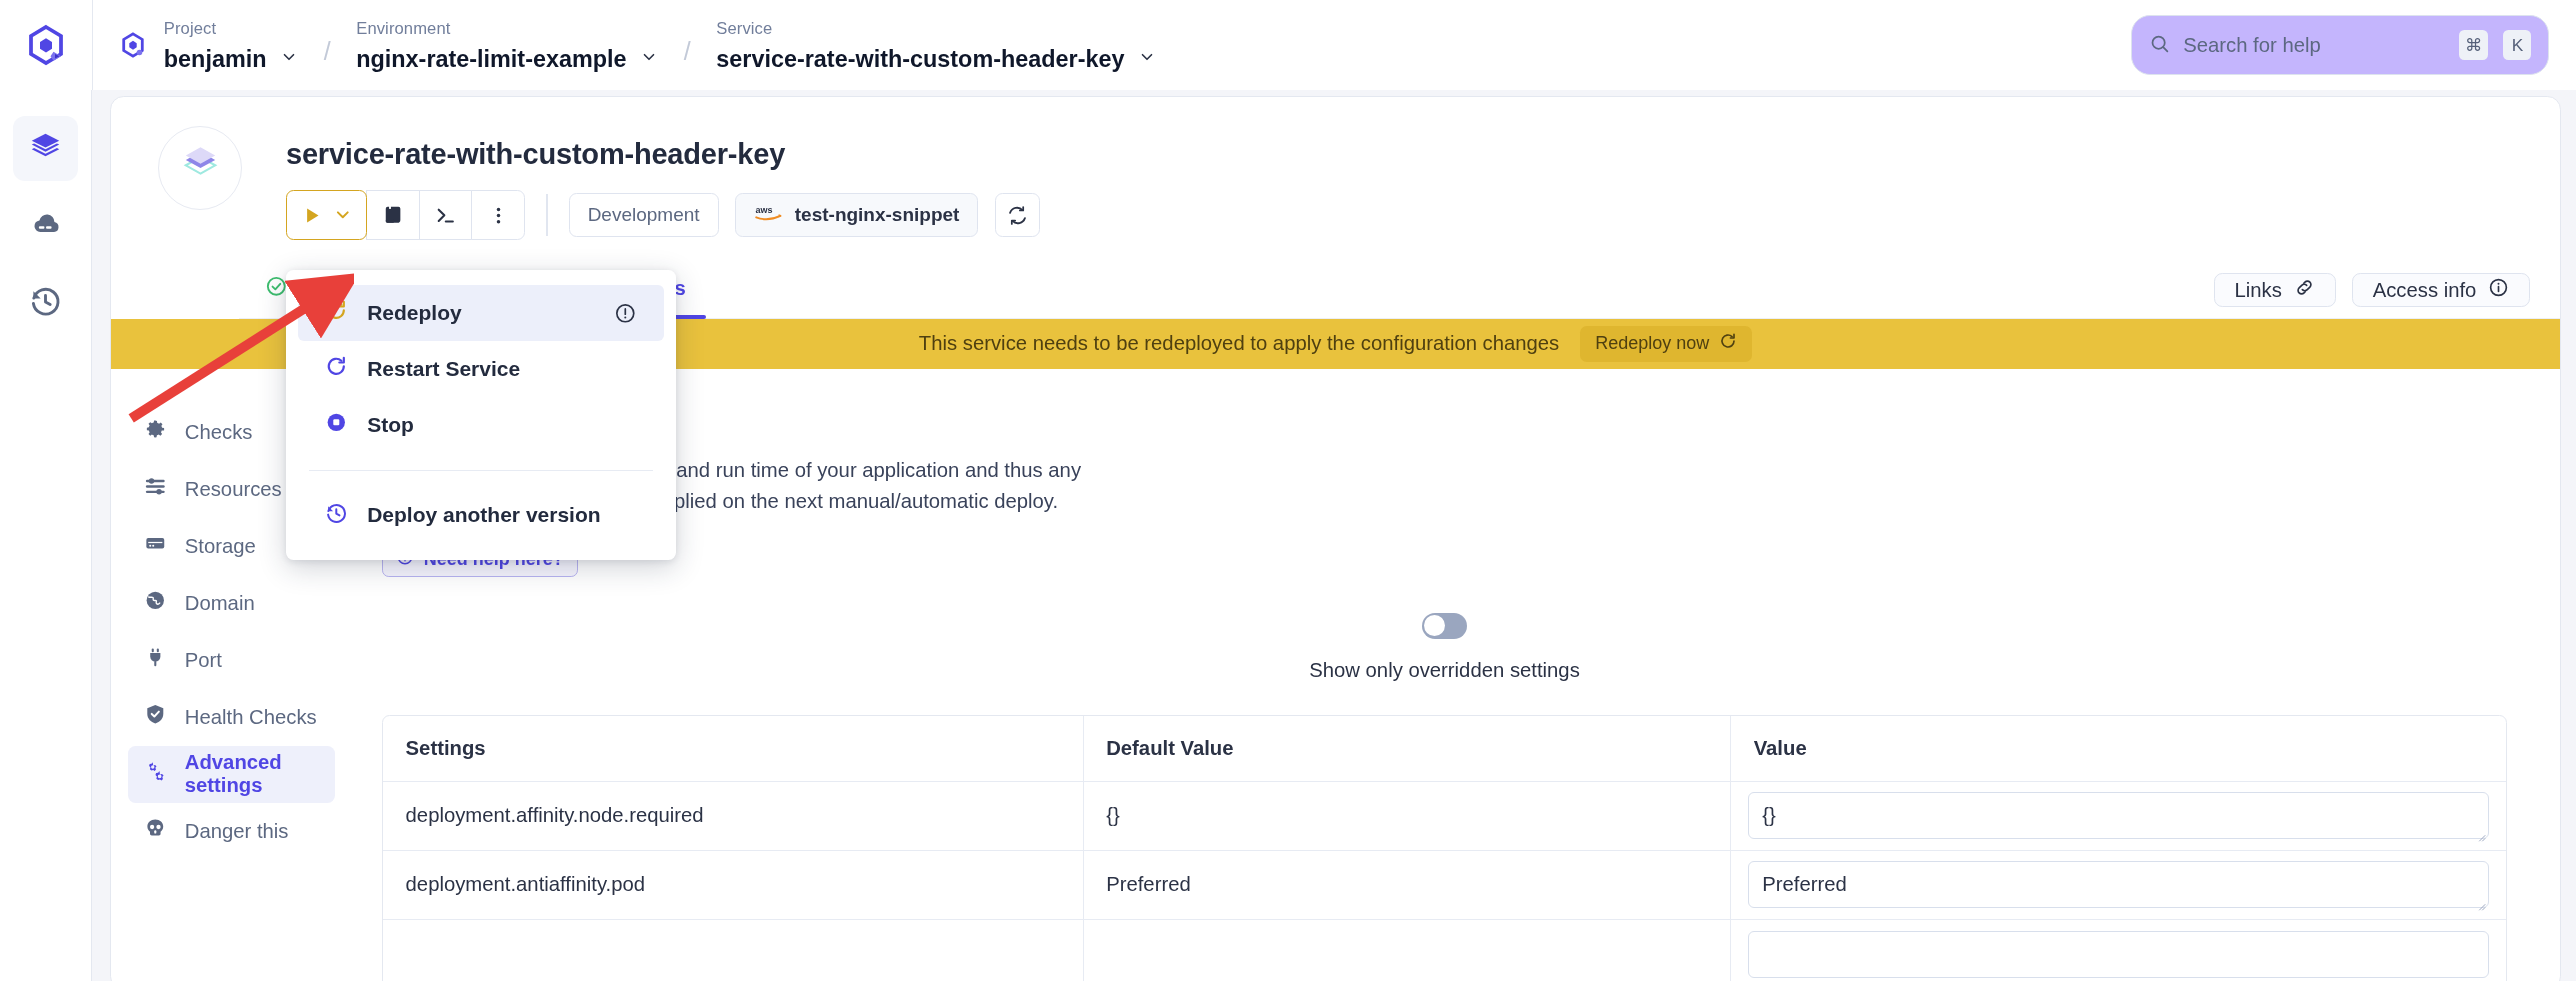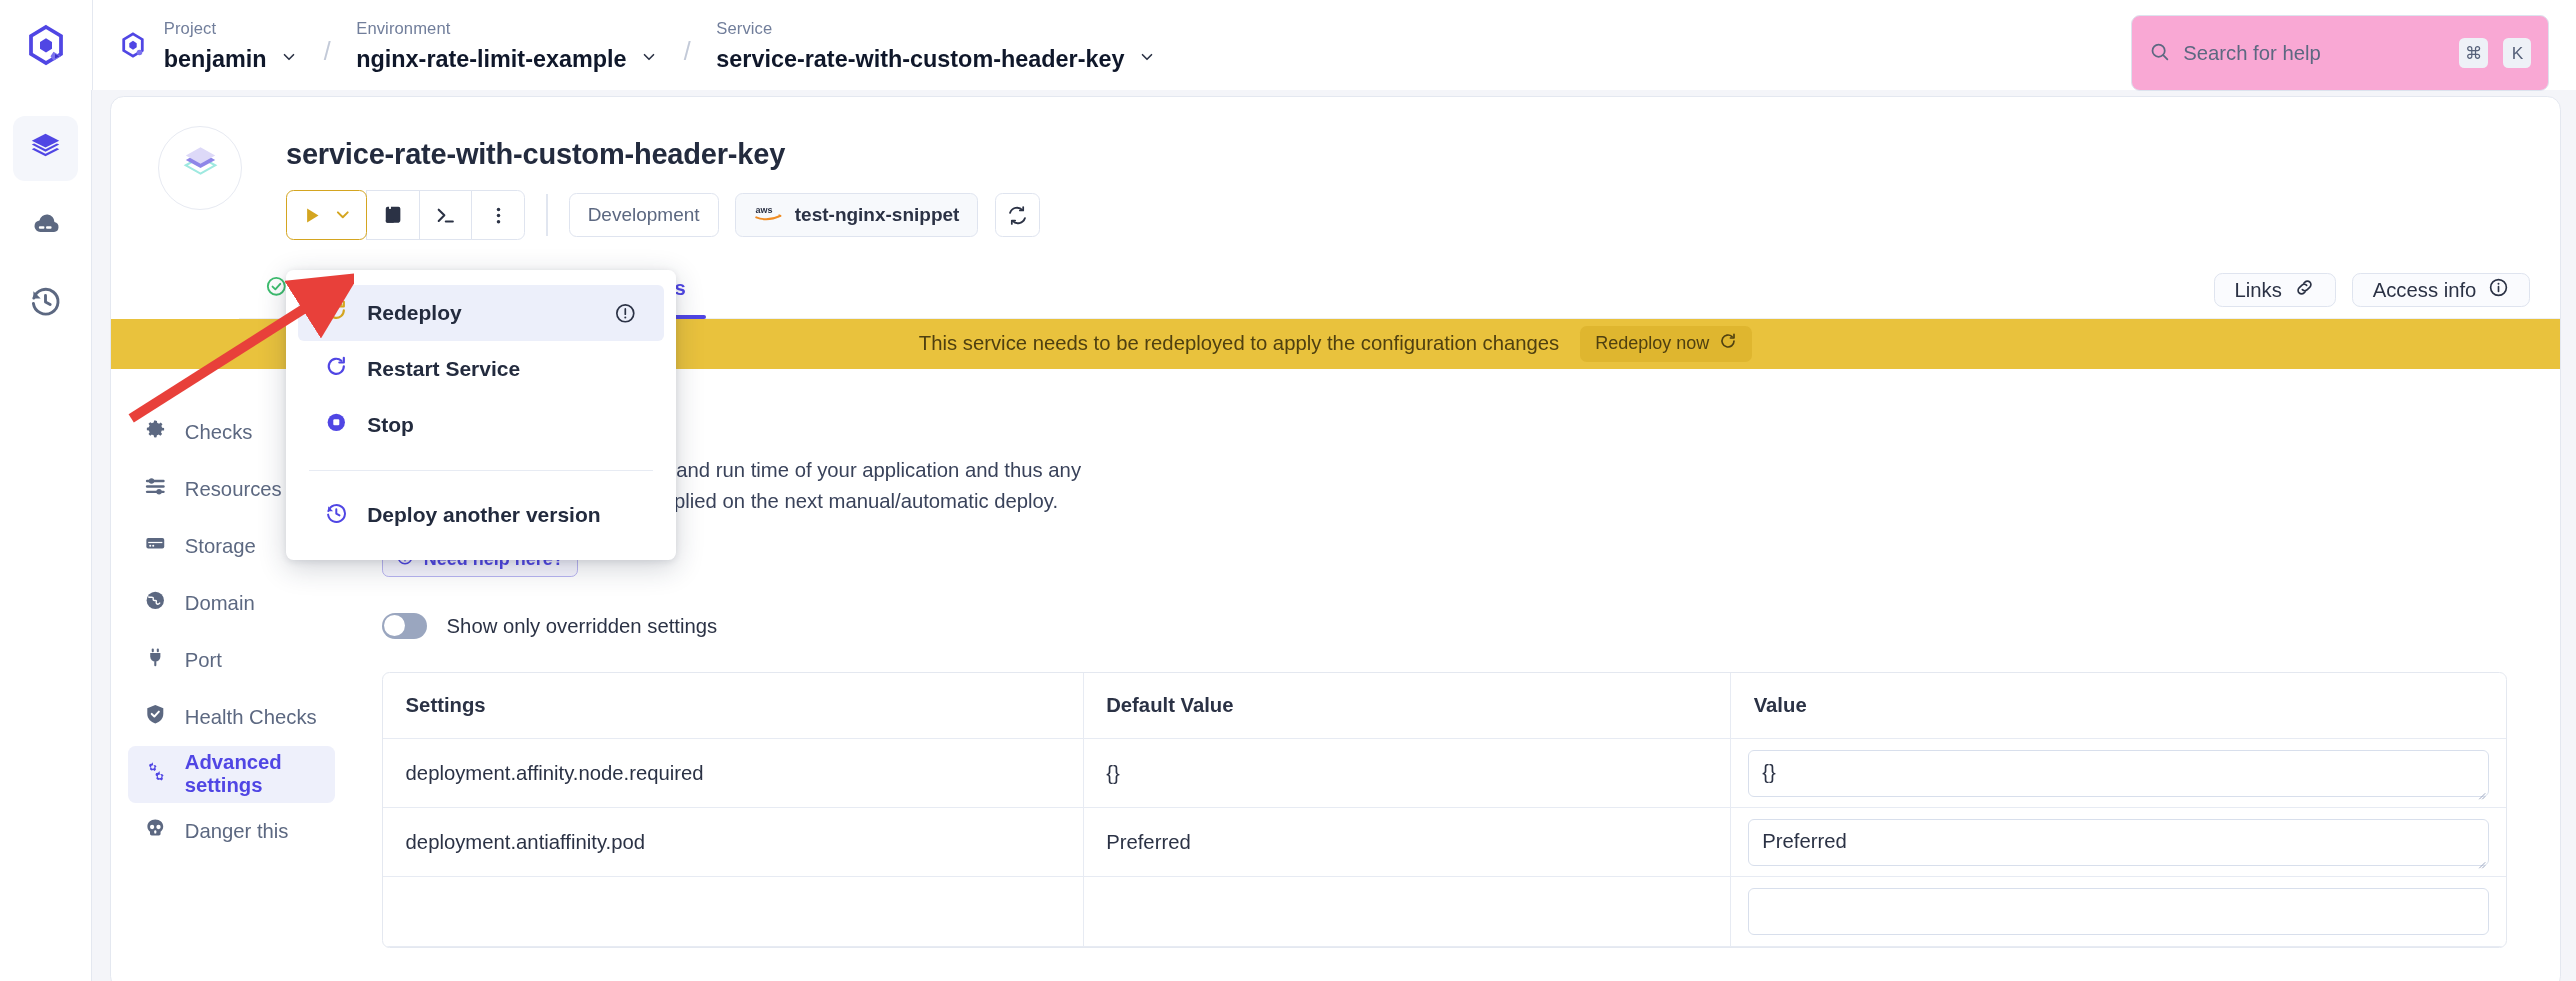--- a/index.html
+++ b/index.html
@@ -38,22 +38,22 @@
   .crumb-value {
     font-size: 23.4px; color: #0f172a; font-weight: 700; line-height: 1.2;
   }
   .crumb-sep {
     font-size: 25px; color: #c3cad8; margin: 13.6px 22.6px 0 22.6px; font-weight: 300;
   }
   .chev { display: inline-block; }
 
   .search-box {
     position: absolute; right: 27px; top: 15px;
-    width: 418px; height: 76px; border: 1.2px solid #dde3ee;
-    border-radius: 9px; background: #f9a8d4;
+    width: 418px; height: 60px; border: 1.2px solid #dde3ee;
+    border-radius: 19px; background: #c4b5fd;
     display: flex; align-items: center; padding: 0 16.6px; gap: 13.6px;
   }
   .search-ph { font-size: 20.3px; color: #5c6881; flex: 1; }
   .kbd {
     background: #eef1f7; border-radius: 5.3px; min-width: 28px; height: 30px;
     display: flex; align-items: center; justify-content: center;
     font-size: 17.3px; color: #56617a; padding: 0 6px; margin-left: 1.5px;
   }
 
   
@@ -166,21 +166,21 @@
   .h2 { font-size: 25px; font-weight: 700; color: #232b3e; }
   .para {
     margin-top: 19.6px; font-size: 20.3px; color: #3a4considering; color: #39425a;
     line-height: 1.52; max-width: 754px;
   }
   .help-btn {
     margin-top: 24px; display: inline-flex; align-items: center; gap: 9.8px;
     border: 1.2px solid #b9b4f2; border-radius: 6.8px; background: #f6f5fe;
     height: 36px; padding: 0 13px; font-size: 18px; color: #5046e4; font-weight: 700;
   }
-  .toggle-row { margin-top: 36px; display: flex; align-items: center; gap: 19.6px; }
+  .toggle-row { margin-top: 36px; display: flex; align-items: center; gap: 19.6px; flex-direction: column; }
   .toggle {
     width: 45px; height: 26px; border-radius: 13px; background: #9aa6bf;
     position: relative;
   }
   .toggle .knob {
     position: absolute; left: 2.3px; top: 2.3px; width: 21px; height: 21px;
     border-radius: 50%; background: #fff;
   }
   .toggle-label { font-size: 20.3px; color: #2b3245; }
 

